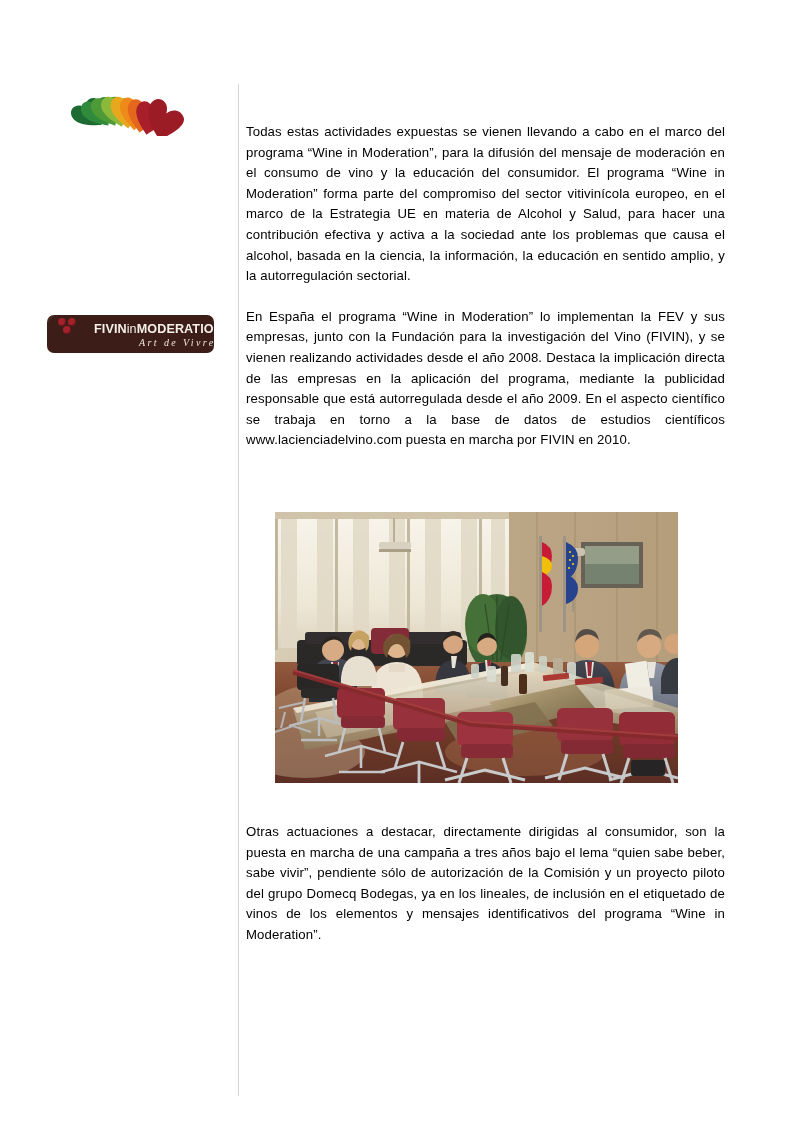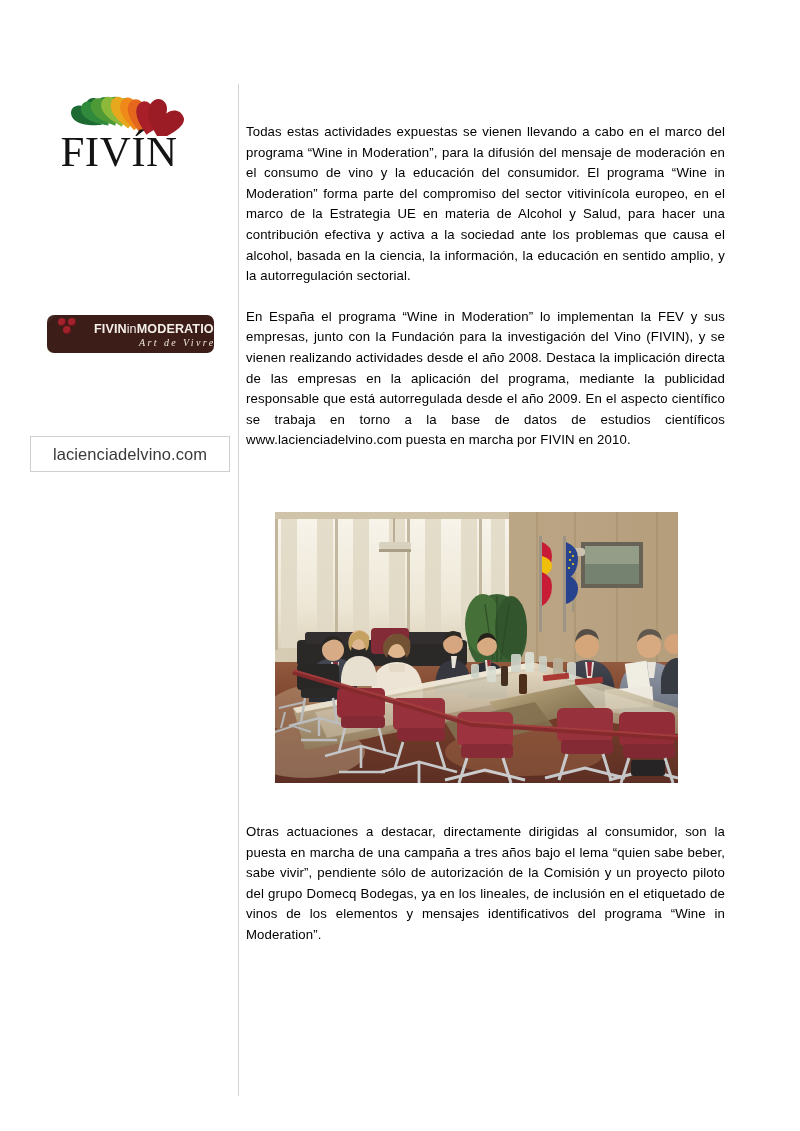--- a/index.html
+++ b/index.html
@@ -213,36 +213,32 @@
             <path d="M4 22 C0 12 8 4 15 9 C18 11 19 14 19 17 C22 12 30 11 33 17 C36 24 24 34 18 40 C12 34 6 28 4 22 Z" fill="#4d9a37" transform="rotate(-24 34 20) translate(18,-2)"></path>
             <path d="M4 22 C0 12 8 4 15 9 C18 11 19 14 19 17 C22 12 30 11 33 17 C36 24 24 34 18 40 C12 34 6 28 4 22 Z" fill="#8cb93a" transform="rotate(-14 42 18) translate(27,-2)"></path>
             <path d="M4 22 C0 12 8 4 15 9 C18 11 19 14 19 17 C22 12 30 11 33 17 C36 24 24 34 18 40 C12 34 6 28 4 22 Z" fill="#e8a81e" transform="rotate(-6 50 18) translate(36,-1)"></path>
             <path d="M4 22 C0 12 8 4 15 9 C18 11 19 14 19 17 C22 12 30 11 33 17 C36 24 24 34 18 40 C12 34 6 28 4 22 Z" fill="#ef8a1a" transform="rotate(2 58 18) translate(45,0)"></path>
             <path d="M4 22 C0 12 8 4 15 9 C18 11 19 14 19 17 C22 12 30 11 33 17 C36 24 24 34 18 40 C12 34 6 28 4 22 Z" fill="#e4671d" transform="rotate(8 66 18) translate(53,2)"></path>
             <path d="M4 22 C0 12 8 4 15 9 C18 11 19 14 19 17 C22 12 30 11 33 17 C36 24 24 34 18 40 C12 34 6 28 4 22 Z" fill="#a81f2a" transform="rotate(12 74 18) translate(62,4)"></path>
             <path d="M4 24 C-1 12 8 2 16 8 C19 10 20 14 20 18 C24 12 33 11 37 18 C41 26 27 37 20 44 C13 37 6 31 4 24 Z" fill="#9b1c25" transform="translate(72,4) rotate(14 20 24) scale(1.06)"></path>
           </g>
         </svg>
       </div>
-      <div class="logo-wordmark">FIVÍN</div>
     </div>
 
     <div class="wim-badge">
       <div class="wim-grapes">
         <i></i>
           <i></i>
           <i></i>
       </div>
       <div class="wim-title"><span>FIVIN</span><span class="lite">in</span><span>MODERATION</span></div>
       <div class="wim-tagline">Art de Vivre</div>
     </div>
 
-    <div class="site-box">
-      <span class="site-box-label">lacienciadelvino.com</span>
-    </div>
 
   </div>
 
   <div class="main">
     <p class="body-text">Todas estas actividades expuestas se vienen llevando a cabo en el marco del programa “Wine in Moderation”, para la difusión del mensaje de moderación en el consumo de vino y la educación del consumidor. El programa “Wine in Moderation” forma parte del compromiso del sector vitivinícola europeo, en el marco de la Estrategia UE en materia de Alcohol y Salud, para hacer una contribución efectiva y activa a la sociedad ante los problemas que causa el alcohol, basada en la ciencia, la información, la educación en sentido amplio, y la autorregulación sectorial.</p>
     <div class="para-gap"></div>
     <p class="body-text">En España el programa “Wine in Moderation” lo implementan la FEV y sus empresas, junto con la Fundación para la investigación del Vino (FIVIN), y se vienen realizando actividades desde el año 2008. Destaca la implicación directa de las empresas en la aplicación del programa, mediante la publicidad responsable que está autorregulada desde el año 2009. En el aspecto científico se trabaja en torno a la base de datos de estudios científicos www.lacienciadelvino.com puesta en marcha por FIVIN en 2010.</p>
   </div>
 
   <div class="photo-wrap">

